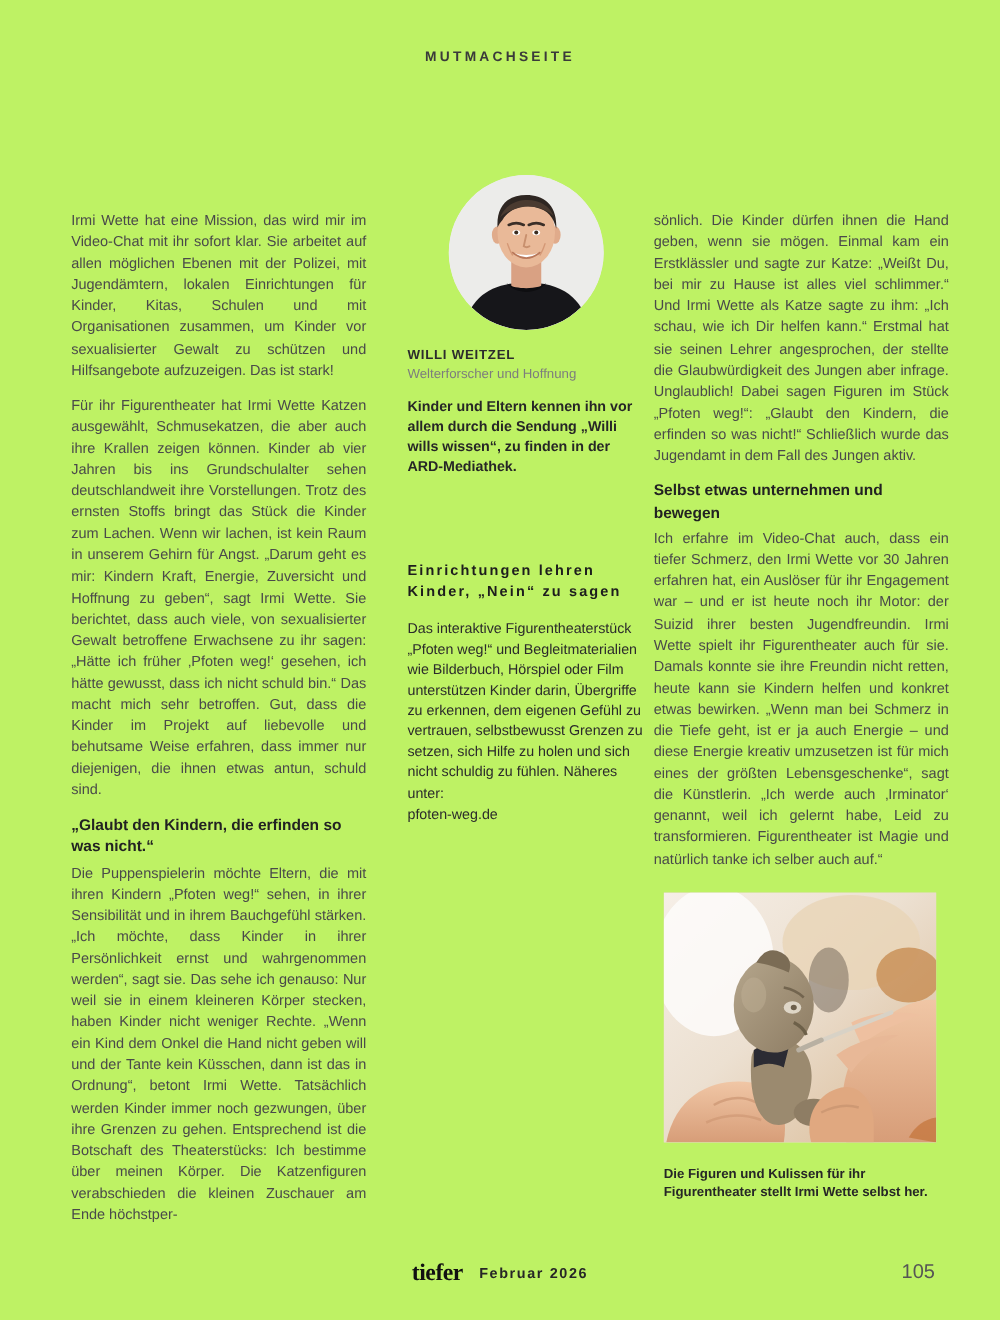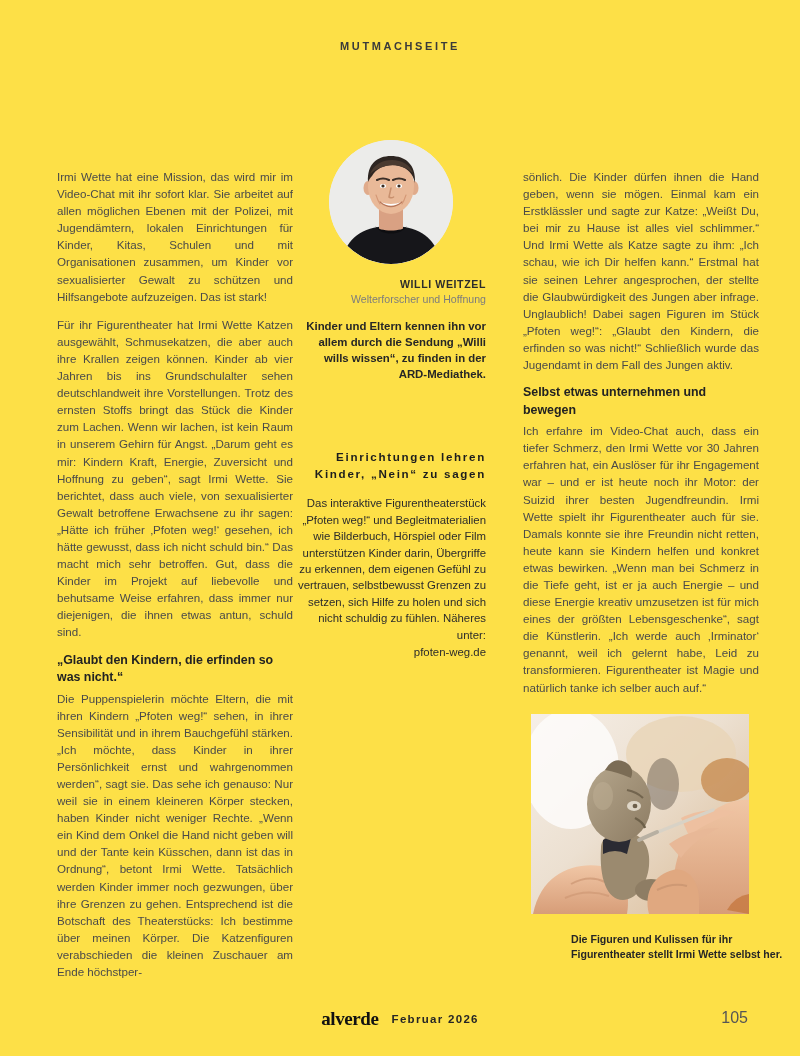--- a/index.html
+++ b/index.html
@@ -12,21 +12,21 @@
     height: 1056px;
     position: relative;
     font-family: "Liberation Sans", sans-serif;
     color: #3b3b3b;
     overflow: hidden;
   }
 
   .page {
     position: absolute;
     inset: 0;
-    background: #fde047;
+    background: #bef264;
   }
 
   
   .running-head {
     position: absolute;
     top: 40px;
     left: 0;
     width: 800px;
     text-align: center;
     font-size: 11px;
@@ -61,24 +61,24 @@
     color: #222222;
     font-size: 12.4px;
     line-height: 17.5px;
     text-align: left;
     margin: 7px 0 3px 0;
   }
 
   
   .col-center {
     position: absolute;
-    left: 296px;
+    left: 326px;
     top: 140px;
     width: 190px;
-    text-align: right;
+    text-align: left;
   }
 
   .portrait-wrap {
     width: 124px;
     height: 124px;
     margin: 0 auto;
     border-radius: 50%;
     overflow: hidden;
     background: #ececeb;
     position: relative;
@@ -146,21 +146,20 @@
 
   .photo-caption {
     position: absolute;
     left: 531px;
     top: 932px;
     width: 224px;
     font-size: 10.6px;
     line-height: 14.6px;
     font-weight: 700;
     color: #262626;
-    margin-left: 40px;
   }
 
   
   .footer {
     position: absolute;
     left: 0;
     bottom: 28px;
     width: 800px;
     height: 20px;
   }
@@ -326,18 +325,18 @@
       <path d="M126 176 q16 -8 30 -4" stroke="#c08d69" stroke-width="2" fill="none" opacity="0.55"></path>
 
       <path d="M196 196 q8 -14 22 -16 L218 200 Z" fill="#c4763c" opacity="0.75"></path>
     </svg>
   </div>
 
   <div class="photo-caption">Die Figuren und Kulissen für ihr Figurentheater stellt Irmi Wette selbst her.</div>
 
   <div class="footer">
     <div class="footer-center">
-      <span class="logo">alverde</span><span class="issue">Februar 2026</span>
+      <span class="logo">tiefer</span><span class="issue">Februar 2026</span>
     </div>
     <div class="page-number">105</div>
   </div>
 
 </div>
 
 </body></html>

